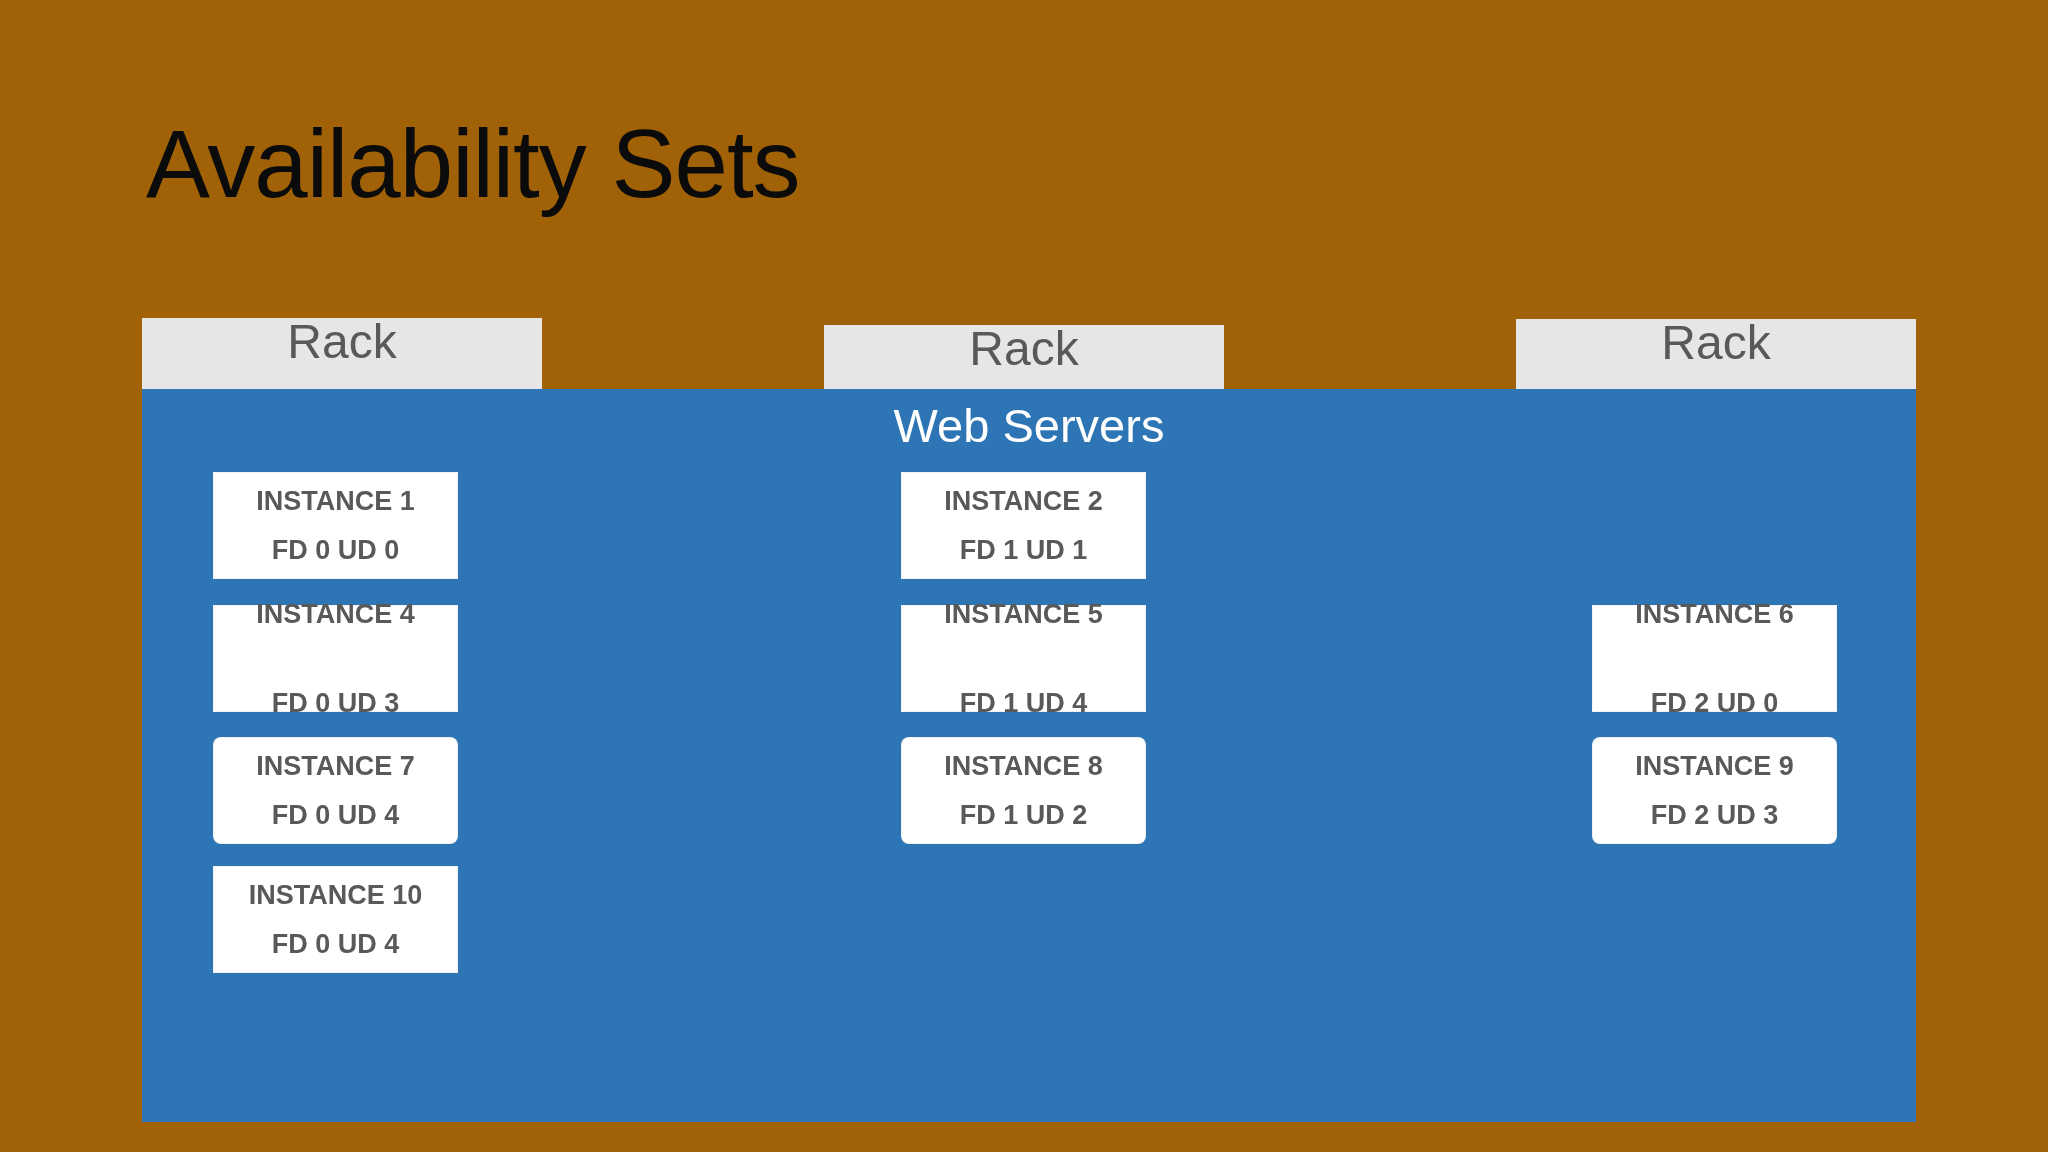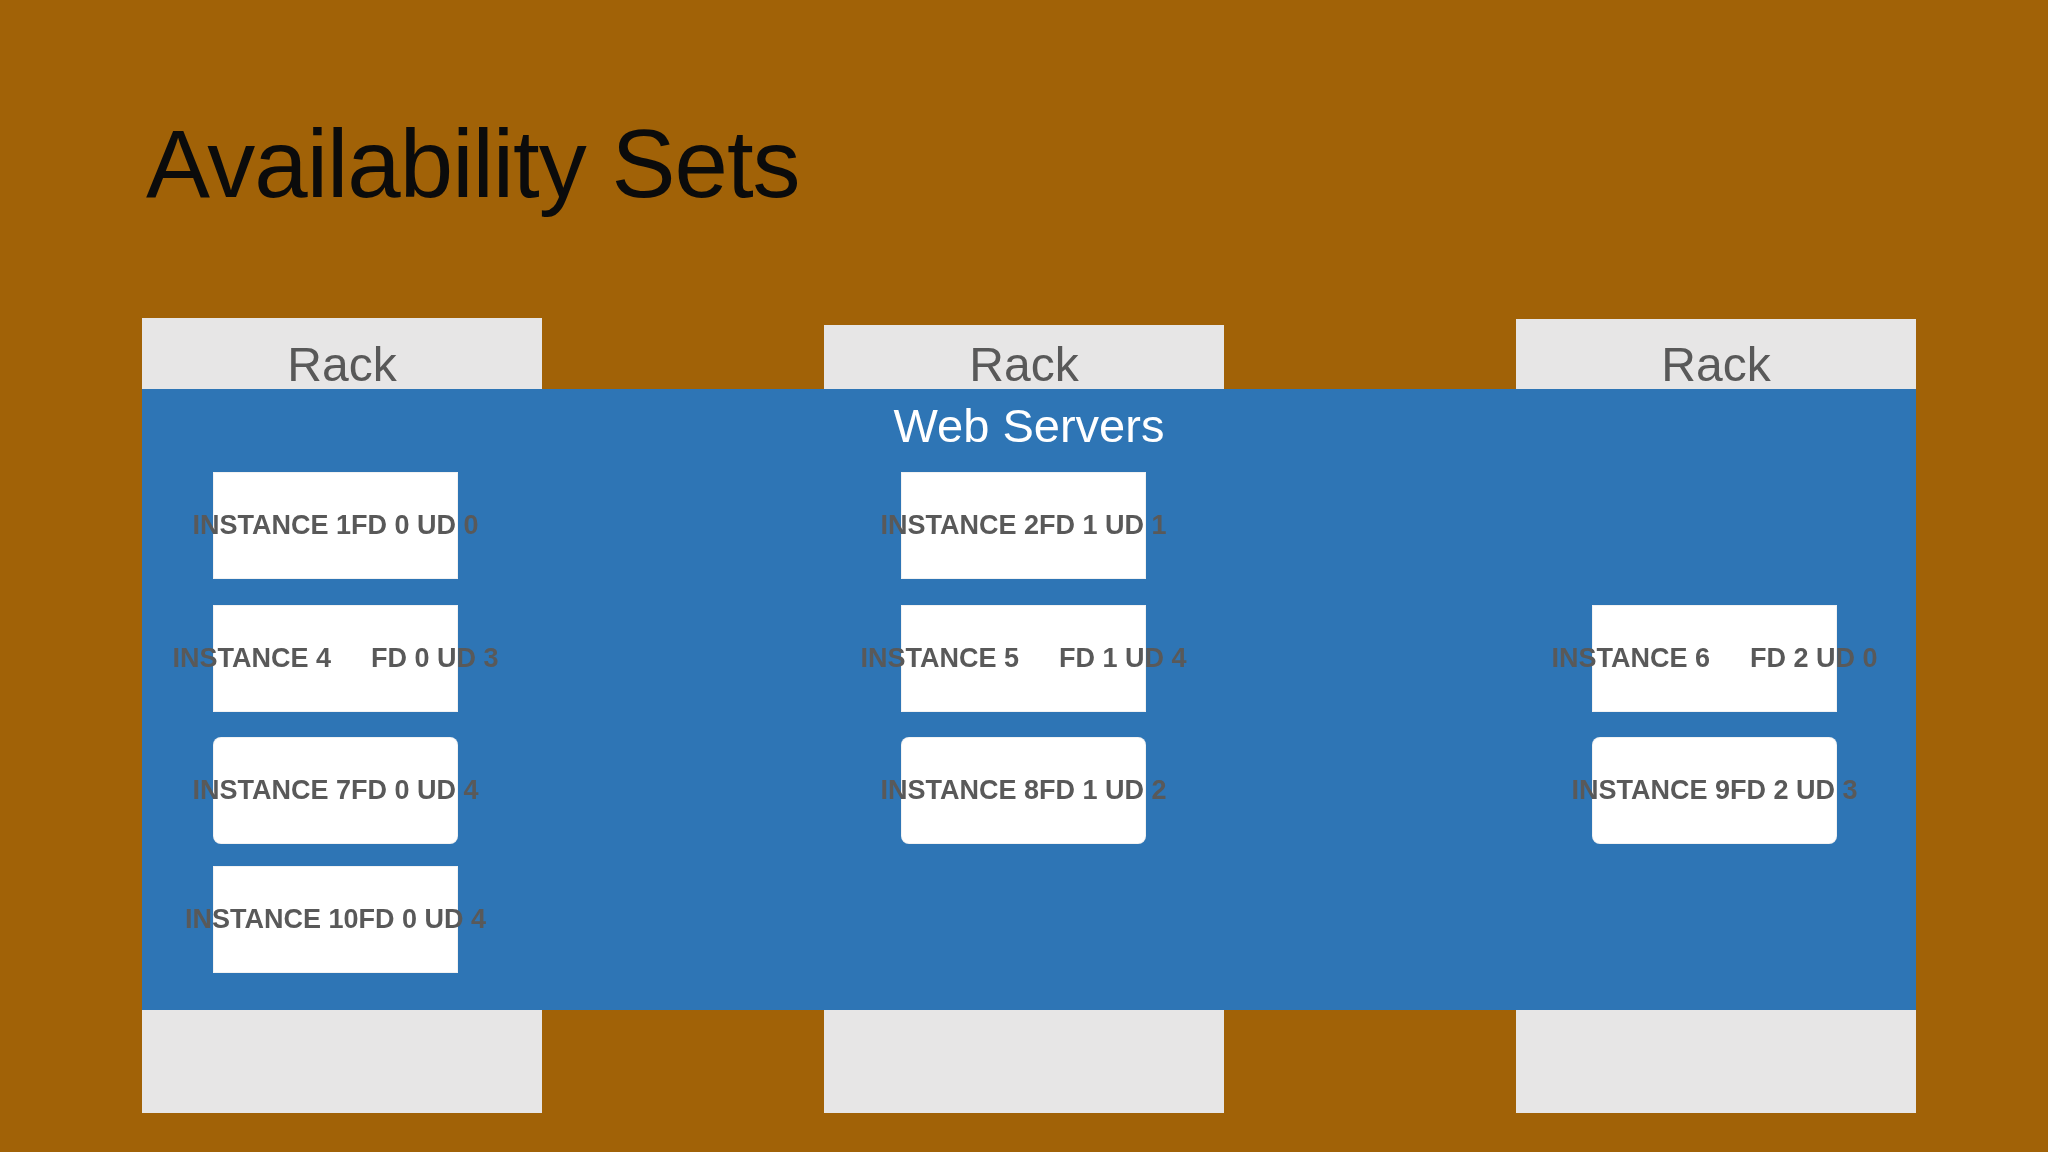--- a/index.html
+++ b/index.html
@@ -36,40 +36,40 @@
     width: 400px;
     background: var(--rack_gray, #e7e6e6);
     z-index: 1;
   }
   .rack-1 { left: 142px;  top: 318px; height: 795px; }
   .rack-2 { left: 824px;  top: 325px; height: 788px; }
   .rack-3 { left: 1516px; top: 319px; height: 794px; }
 
   .rack-header {
     display: flex;
-    align-items: flex-end;
+    align-items: flex-start;
     justify-content: center;
   }
   .rack-1 .rack-header { height: 71px; }
   .rack-2 .rack-header { height: 64px; }
   .rack-3 .rack-header { height: 70px; }
 
   .rack-label {
     font-size: 48px;
     color: var(--label_gray, #595959);
     line-height: 1;
   }
 
   
   .band {
     position: absolute;
     left: 142px;
     top: 389px;
     width: 1774px;
-    height: 621px;
+    height: 733px;
     background: var(--band_blue, #2e75b5);
     z-index: 2;
   }
   .band-label {
     position: absolute;
     top: 9px;
     left: 0;
     width: 100%;
     text-align: center;
     font-size: 47px;
@@ -78,21 +78,21 @@
 
   
   .inst {
     position: absolute;
     width: 245px;
     height: 107px;
     background: var(--box_white, #ffffff);
     border: 1px solid rgba(0,0,0,0.05);
     box-sizing: border-box;
     display: flex;
-    flex-direction: row;
+    flex-direction: column;
     align-items: center;
     justify-content: center;
   }
   .inst div {
     font-size: 27px;
     font-weight: bold;
     line-height: 49px;
     color: var(--instance_text, #595959);
     white-space: nowrap;
   }

